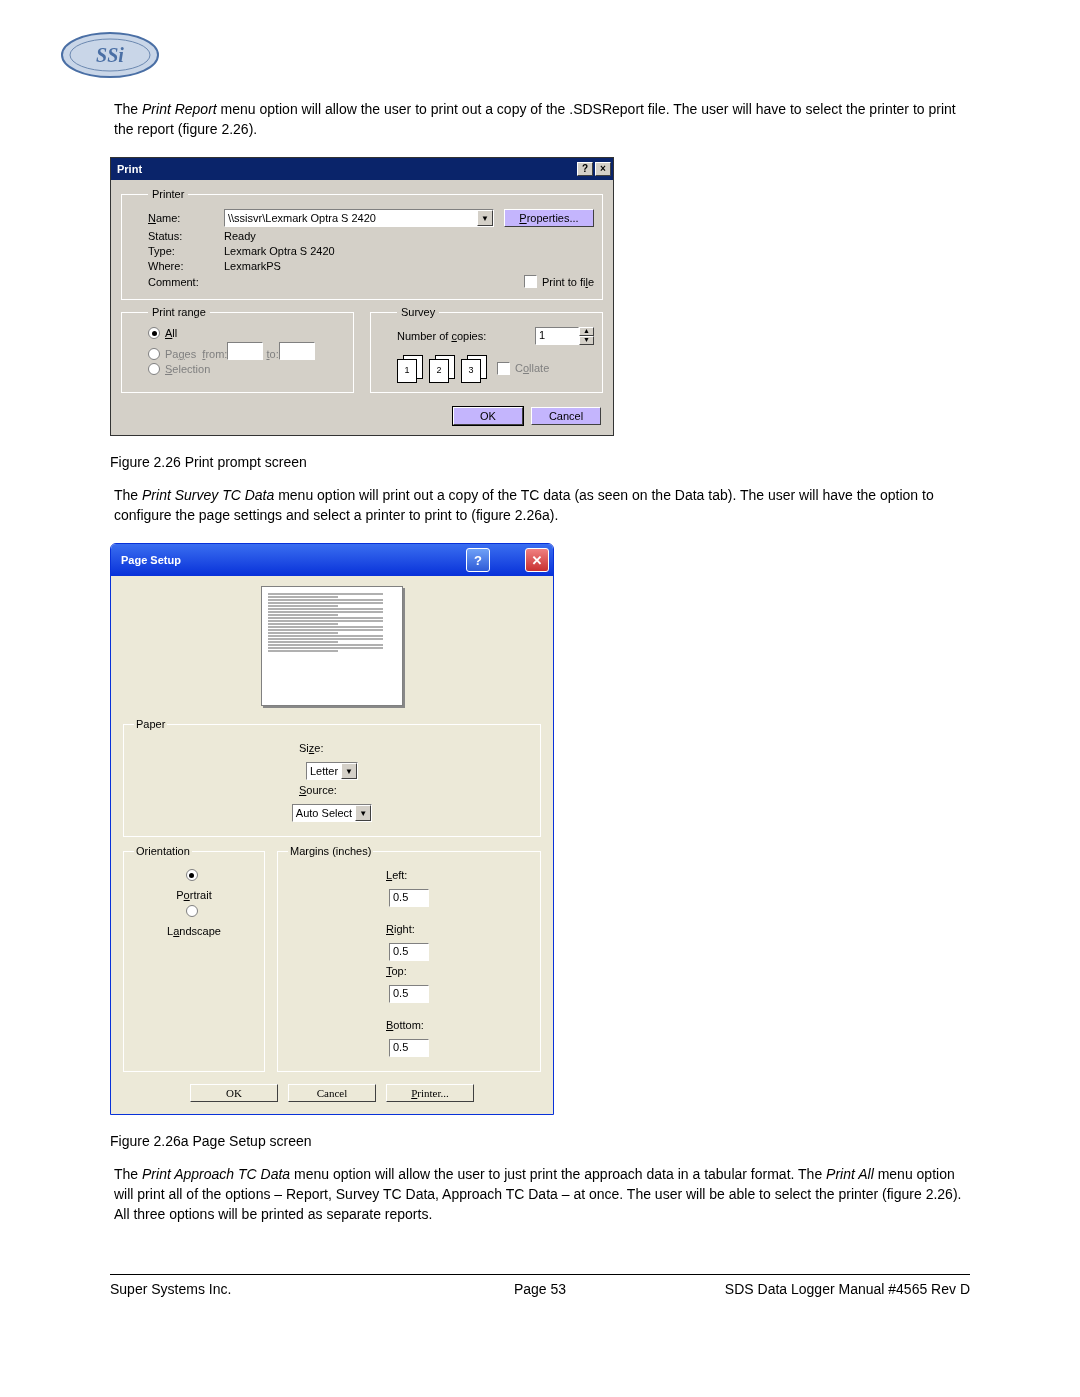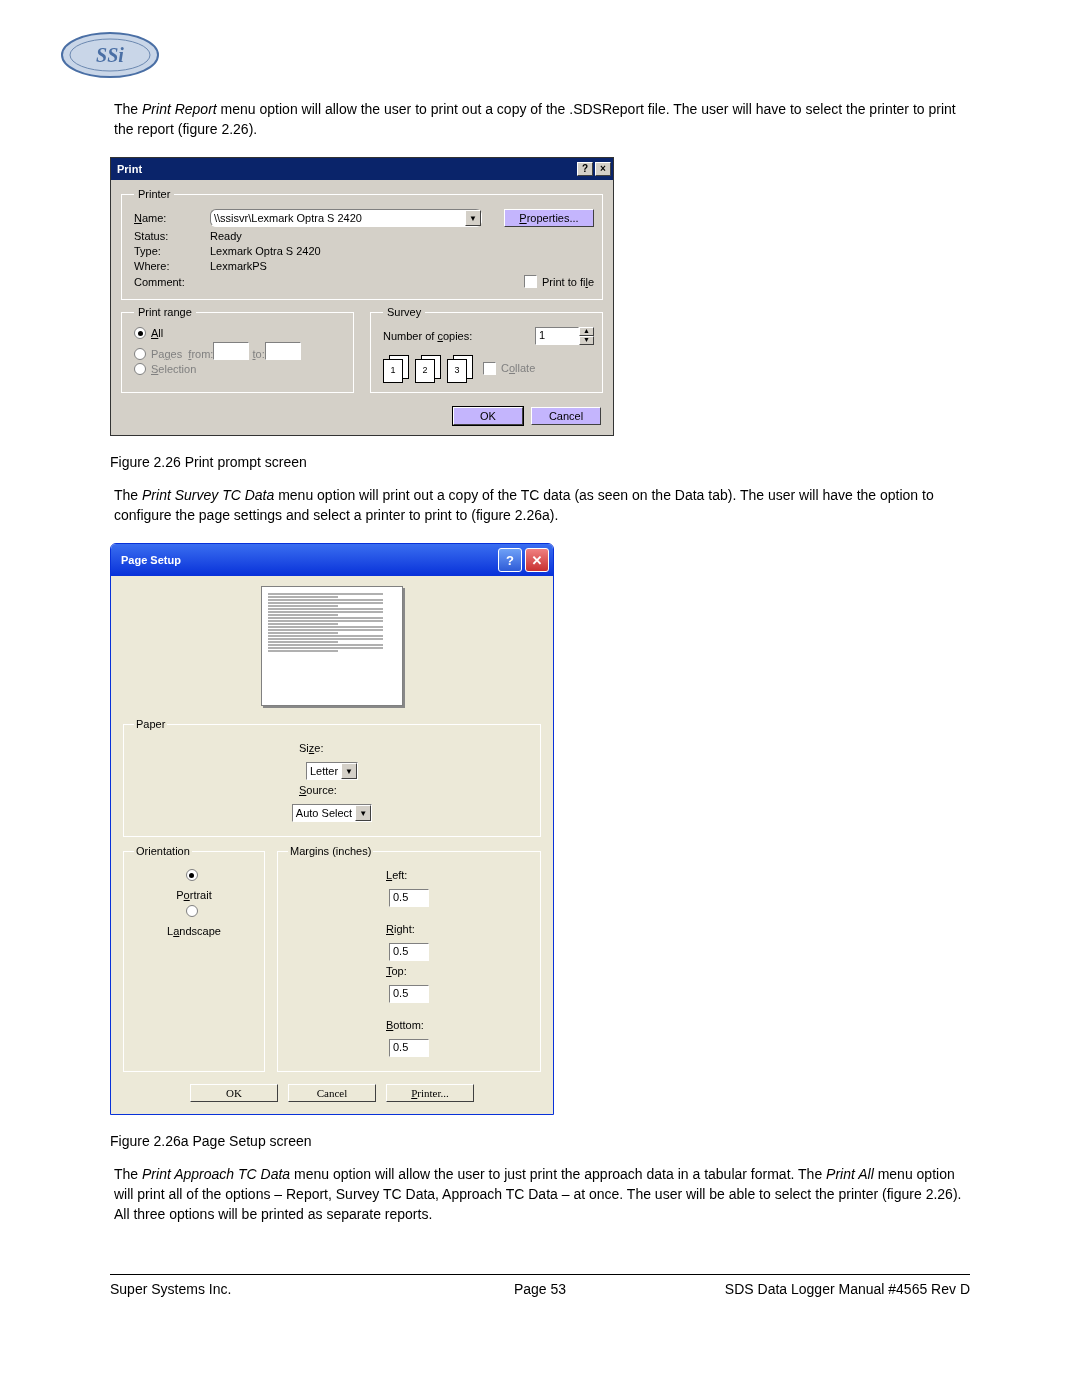--- a/index.html
+++ b/index.html
@@ -54,21 +54,21 @@
     text-align: center; line-height: 12px;
     color: #000;
     box-sizing: border-box;
   }
   .dlg-body { padding: 8px 10px 10px 10px; }
   fieldset.win {
     border: 1px solid #808080;
     border-top-color:#fff; 
     border: 1px groove #fff;
     margin: 0 0 6px 0;
-    padding: 6px 8px 8px 12px;
+    padding: 6px 8px 8px 26px;
   }
   fieldset.win > legend { padding: 0 4px; }
   .row { display:flex; align-items:center; margin: 3px 0; }
   .lbl { width: 76px; }
   .combo {
     display:flex; align-items:center;
     background:#fff; border:1px solid #404040;
     border-top-color:#808080; border-left-color:#808080;
     border-right-color:#fff; border-bottom-color:#fff;
     height:18px; box-sizing:border-box;
@@ -150,21 +150,21 @@
     font-family: Tahoma, Arial, sans-serif;
     font-size: 11px;
     border: 1px solid #0831d9;
     border-radius: 6px 6px 0 0;
     overflow:hidden;
   }
   .xp-title {
     background: linear-gradient(#3a6ef0, #0831d9);
     color:#fff; font-weight:bold;
     padding: 5px 4px 5px 10px;
-    display:flex; align-items:center; height:22px;
+    display:flex; align-items:center; height:22px;gap:32px;
   }
   .xp-title .spacer{flex:1;}
   .xp-btn {
     width:22px; height:22px; border-radius:3px;
     margin-left:3px;
     display:flex; align-items:center; justify-content:center;
     font-weight:bold; font-family:Arial; font-size:13px;
     border:1px solid #fff;
   }
   .xp-help { background: linear-gradient(#6fa1f7,#2e5bd7); color:#fff;}
@@ -230,21 +230,21 @@
       <span>Print</span>
       <span class="spacer"></span>
       <span class="tb-btn">?</span>
       <span class="tb-btn">×</span>
     </div>
     <div class="dlg-body">
       <fieldset class="win">
         <legend>Printer</legend>
         <div class="row">
           <span class="lbl"><u class="acc">N</u>ame:</span>
-          <div class="combo" style="flex:1; margin-right:22px;border-radius:6px;">
+          <div class="combo" style="flex:1; margin-right:10px;">
             <span class="val">\\ssisvr\Lexmark Optra S 2420</span>
             <span class="arrow">▼</span>
           </div>
           <span class="btn" style="min-width:90px;"><u class="acc">P</u>roperties...</span>
         </div>
         <div class="row">
             <span class="lbl">Status:</span>
             <span>Ready</span>
           </div>
         <div class="row">

